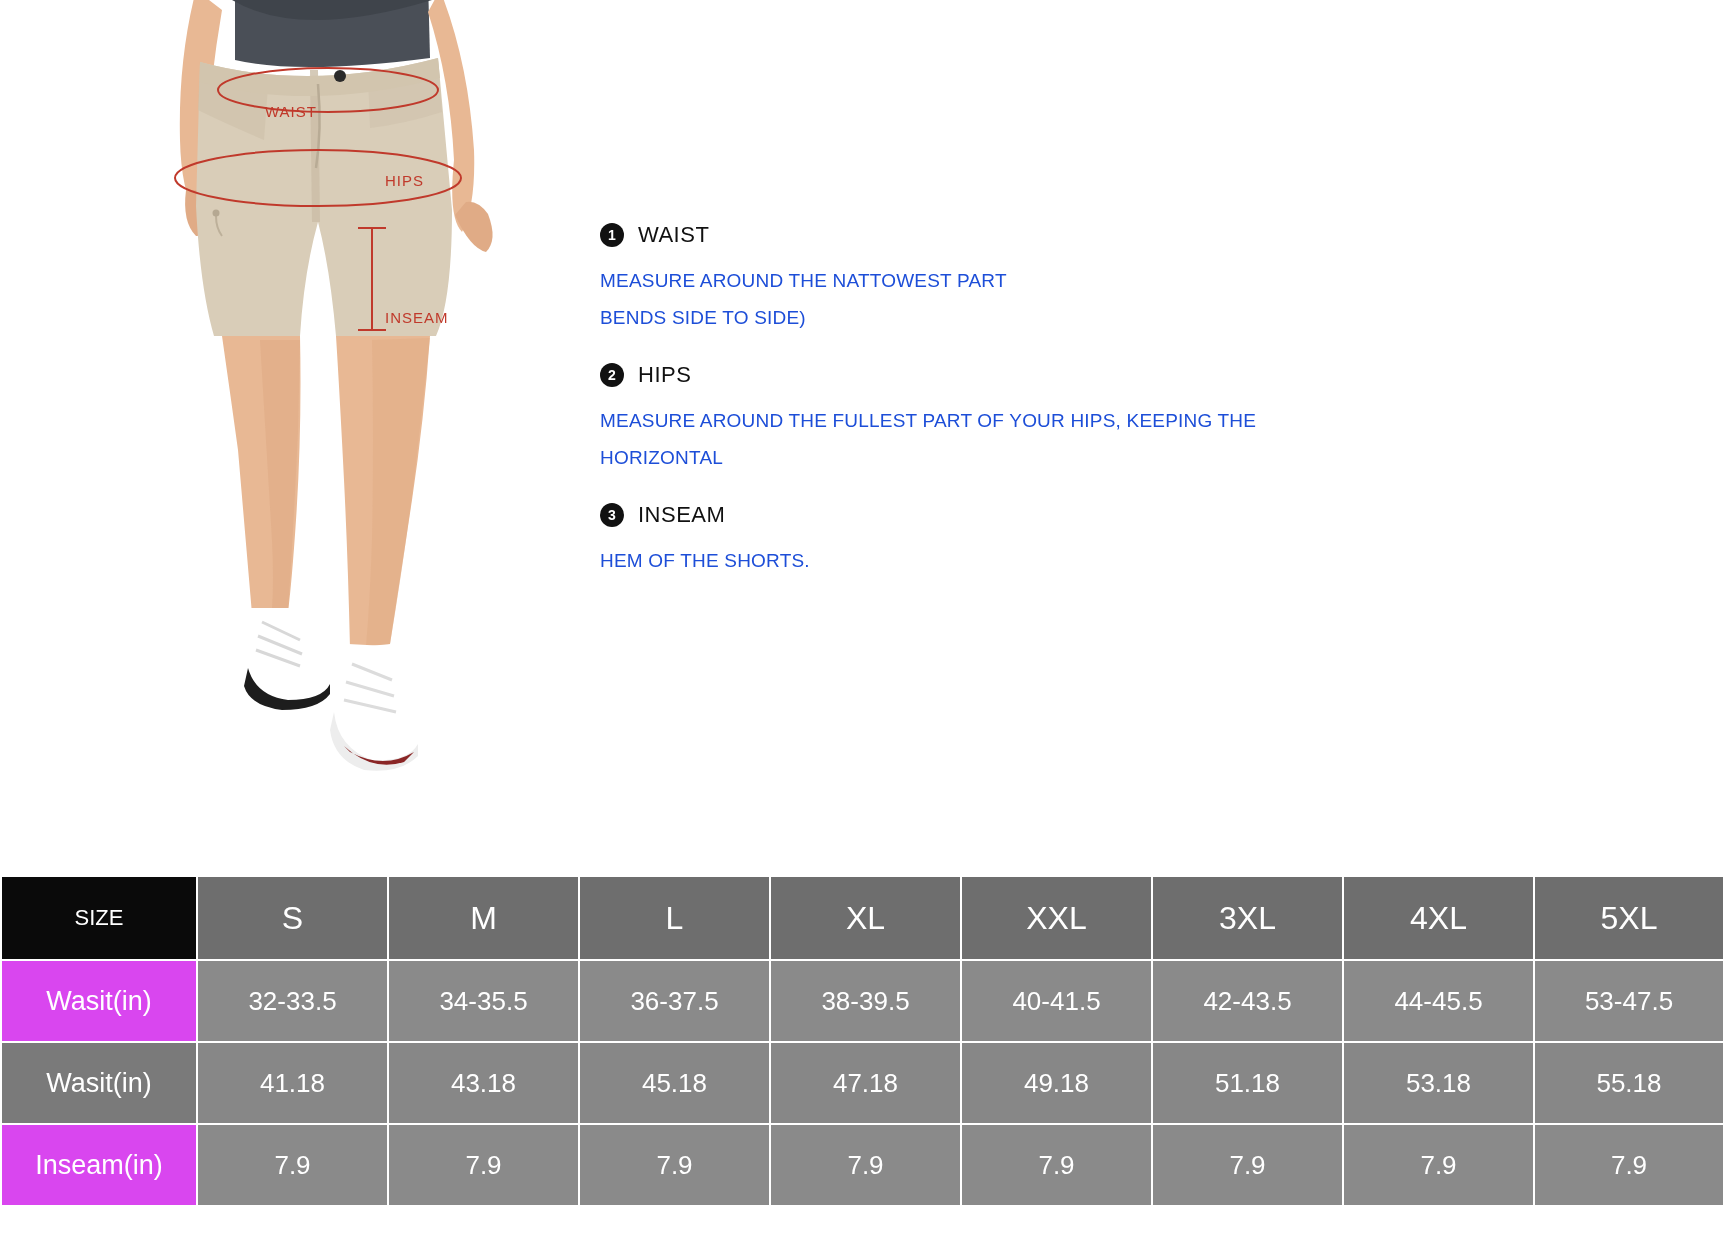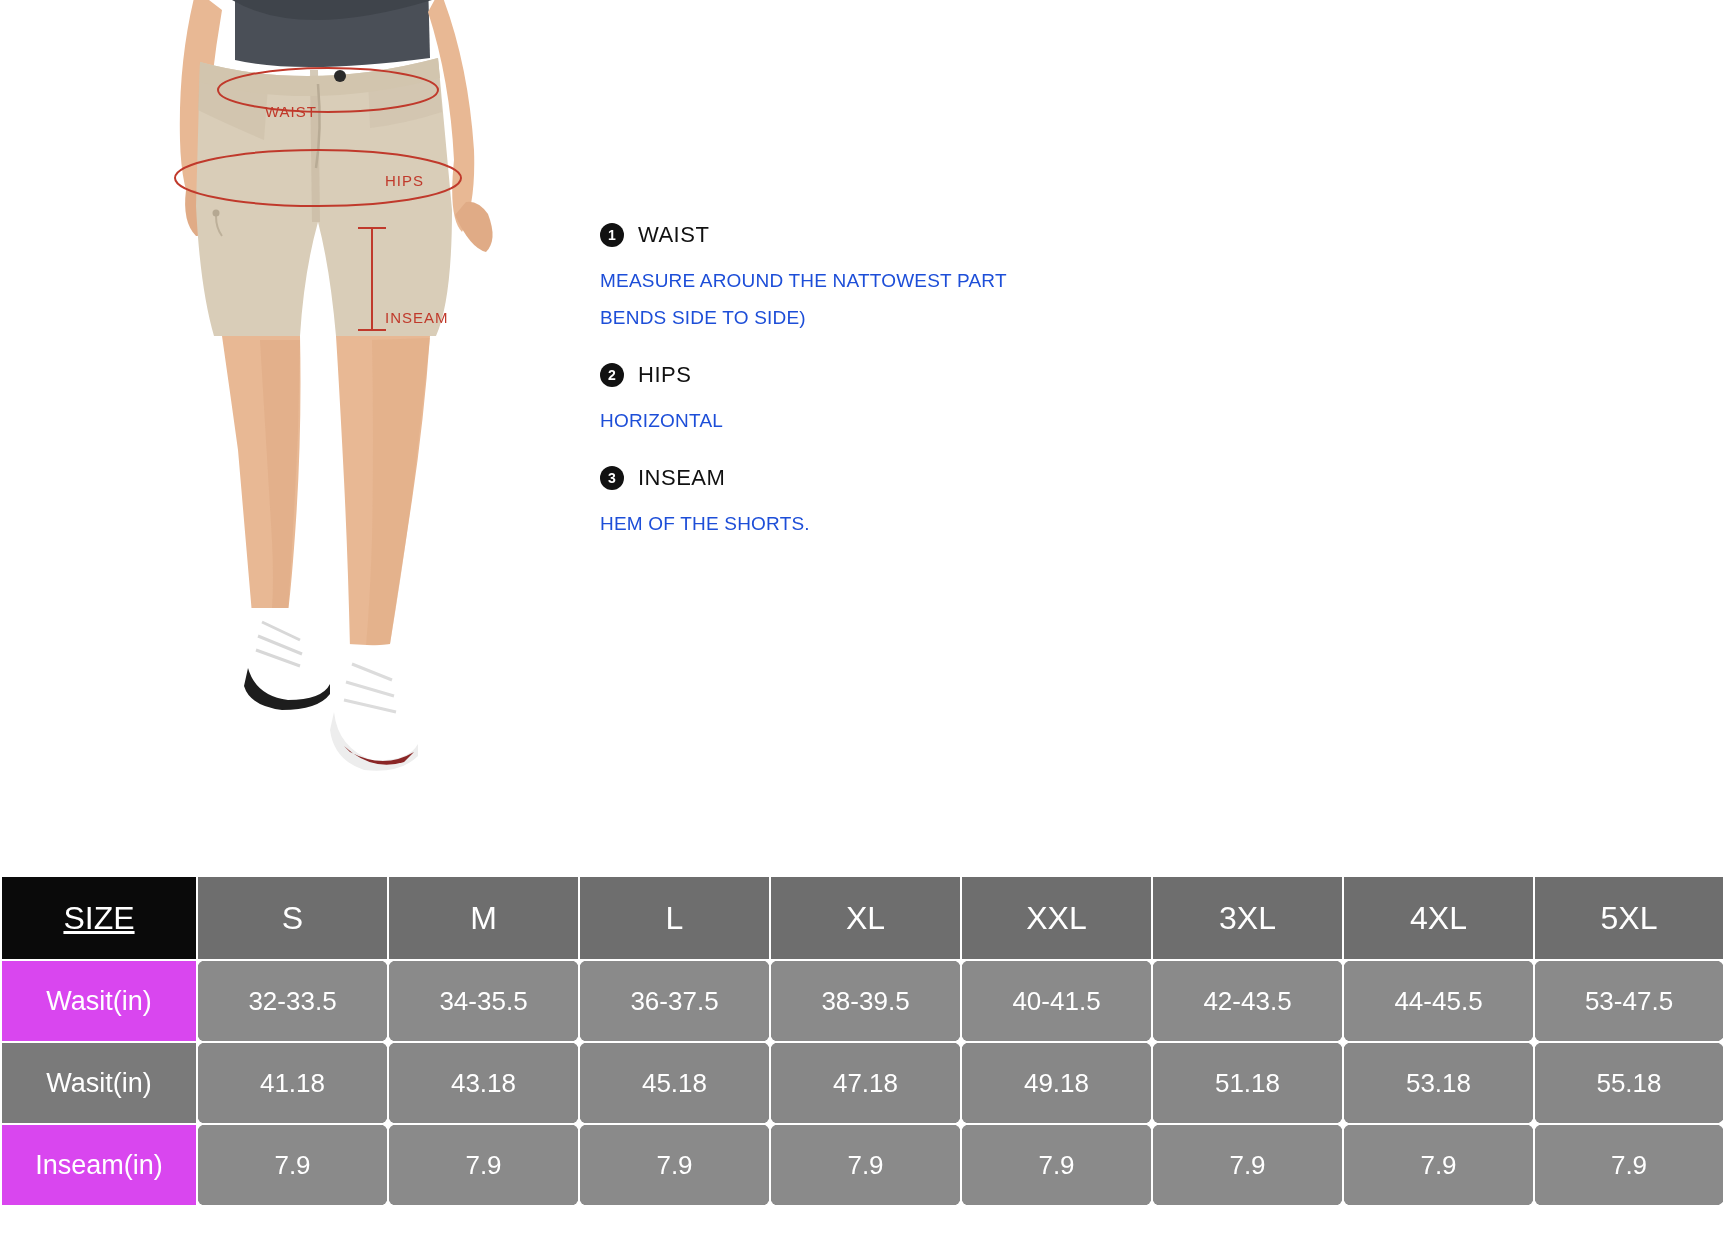--- a/index.html
+++ b/index.html
@@ -95,42 +95,40 @@
   }
   #size-table td, #size-table th {
     border: 2px solid #ffffff;
     text-align: center;
     color: #ffffff;
     font-weight: normal;
   }
   
   .hdr-corner {
     background: #0a0a0a;
-    font-size: 32px;
+    font-size: 22px;
     font-weight: bold;
     height: 80px;
     width: 196px;
-    text-decoration: underline;
   }
   .hdr-cell {
     background: #6e6e6e;
     font-size: 32px;
     font-weight: bold;
     height: 80px;
   }
   .row-label {
     background: #d946ef;
     font-size: 27px;
     height: 78px;
   }
   .data-cell {
     background: #8a8a8a;
     font-size: 26px;
     height: 78px;
-    border-radius: 9px;
   }
   tr.alt .row-label { background: #7a7a7a; }
   tr.alt .data-cell { background: #878787; }
 </style>
 </head>
 <body>
 
 <div id="illustration">
 
   <svg class="model-svg" width="620" height="880" viewBox="0 0 620 880">
@@ -196,20 +194,21 @@
     </div>
     <div class="instr-line">MEASURE AROUND THE NATTOWEST PART</div>
     <div class="instr-line">BENDS SIDE TO SIDE)</div>
   </div>
 
   <div class="instr-block">
     <div class="instr-head">
       <span class="num-badge">2</span>
       <span class="instr-title">HIPS</span>
     </div>
+    <div class="instr-line">MEASURE AROUND THE FULLEST PART OF YOUR HIPS, KEEPING THE</div>
     <div class="instr-line">HORIZONTAL</div>
   </div>
 
   <div class="instr-block">
     <div class="instr-head">
       <span class="num-badge">3</span>
       <span class="instr-title">INSEAM</span>
     </div>
     <div class="instr-line">HEM OF THE SHORTS.</div>
   </div>

